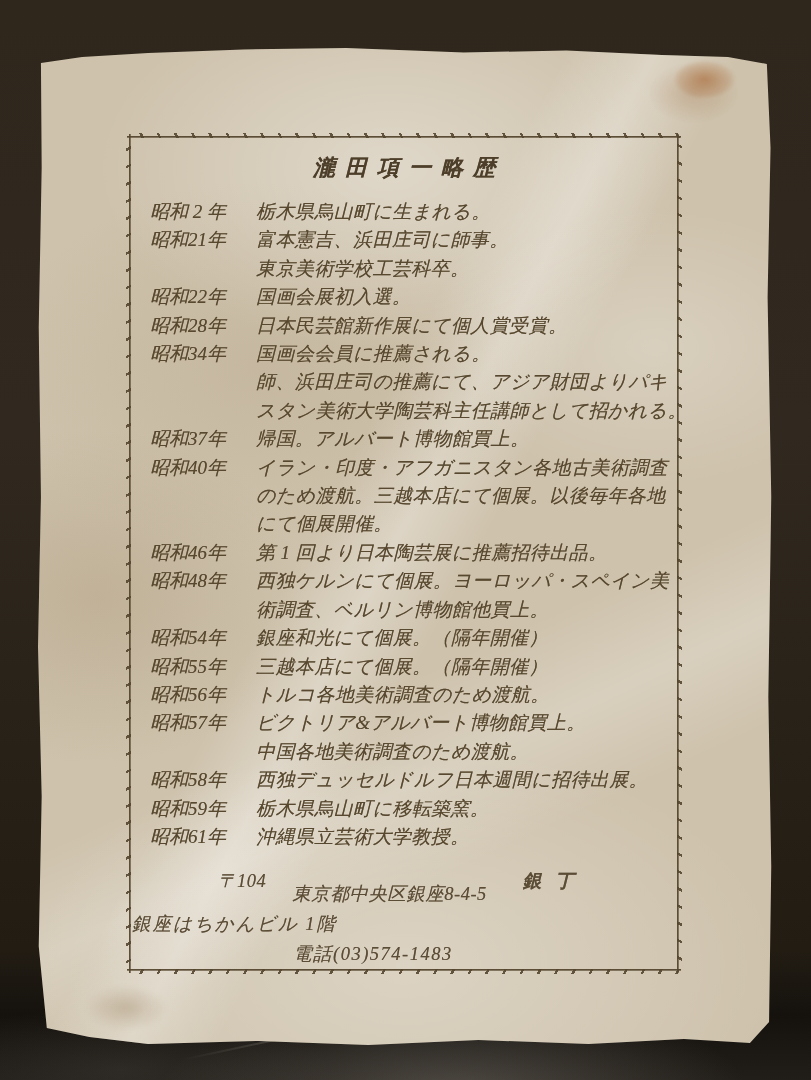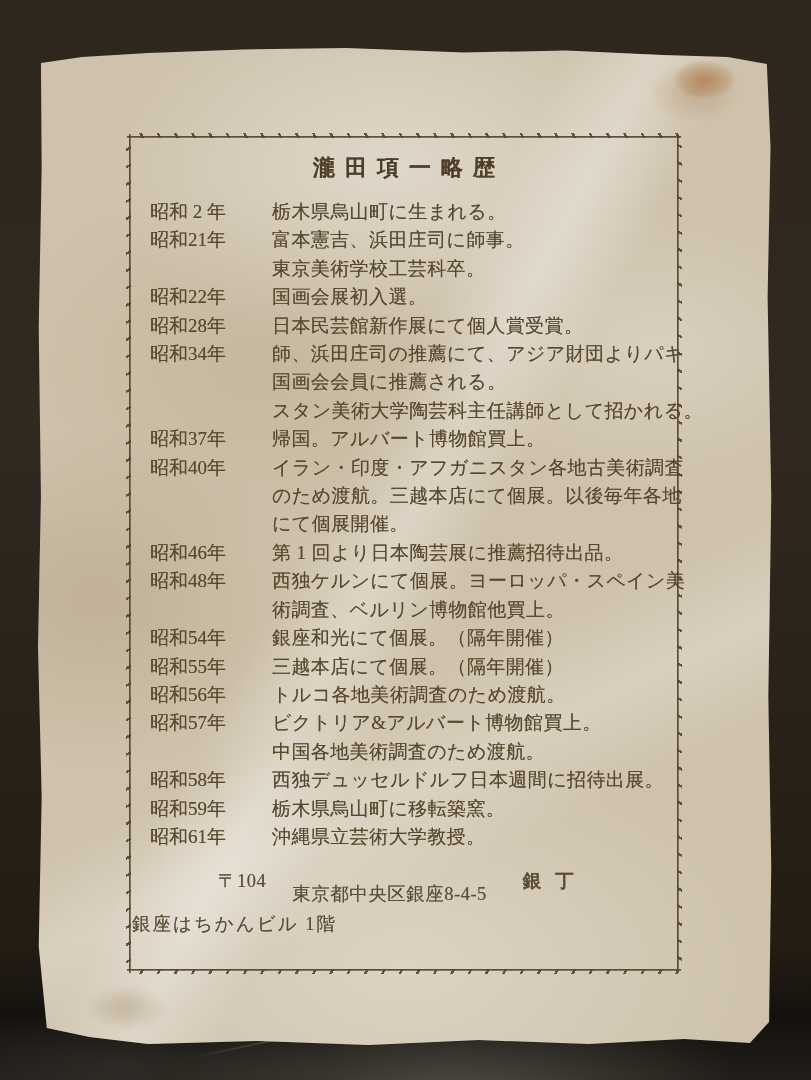--- a/index.html
+++ b/index.html
@@ -28,20 +28,21 @@
       radial-gradient(ellipse 360px 260px at 30% 32%, rgba(168,148,116,0.22), transparent 72%),
       linear-gradient(118deg, rgba(255,255,255,0) 42%, rgba(255,255,255,0.30) 49%, rgba(255,255,255,0) 56%),
       linear-gradient(155deg, rgba(255,255,255,0) 60%, rgba(255,255,255,0.22) 68%, rgba(255,255,255,0) 76%);
     box-shadow:0 6px 20px rgba(0,0,0,0.55);
     clip-path:polygon(
       0.4% 1.5%, 6% 0.9%, 15% 0.5%, 28% 0.15%, 42% 0%, 58% 0.45%, 72% 0.25%, 85% 0.7%, 94% 0.9%, 99.3% 1.6%,
       99.8% 10%, 99.4% 25%, 99.9% 45%, 99.5% 65%, 99.9% 82%, 99.6% 97.6%,
       97% 99.7%, 88% 99.3%, 75% 99.8%, 60% 99.4%, 45% 99.9%, 30% 99.5%, 15% 99.8%, 7% 99.1%, 1.2% 98.2%,
       0.1% 90%, 0.5% 75%, 0% 60%, 0.4% 45%, 0.1% 28%, 0.5% 12%
     );
+    font-style:italic;
   }
   .stain-top-right{
     position:absolute;right:18px;top:0px;width:110px;height:90px;pointer-events:none;
     background:
       radial-gradient(ellipse 42px 26px at 55% 35%, rgba(164,94,40,0.55), rgba(164,94,40,0.18) 60%, transparent 75%),
       radial-gradient(ellipse 60px 40px at 45% 50%, rgba(150,96,50,0.25), transparent 75%);
     filter:blur(1px);
   }
   .stain-bottom-left{
     position:absolute;left:40px;bottom:10px;width:120px;height:70px;pointer-events:none;
@@ -74,21 +75,21 @@
       linear-gradient(rgba(85,70,47,0.95), rgba(85,70,47,0.95));
     background-size:100% 100%,1.7px 100%;background-position:0 0,left top;background-repeat:repeat,no-repeat;}
 
   .title{
     margin-top:16px;text-align:center;
     font-size:22px;font-weight:bold;letter-spacing:10px;
     color:#4c3e29;text-shadow:0 0 0.6px rgba(76,62,41,0.7);
     padding-left:10px; 
   }
   .entries{margin-top:15px;color:#57482f;font-size:19px;line-height:28.4px;}
-  .entry{display:flex;gap:16px;}
+  .entry{display:flex;}
   .entry .year{flex:none;width:106px;padding-left:20px;white-space:nowrap;
     text-shadow:0 0 0.6px rgba(87,72,47,0.6);}
   .entry-body{flex:1;}
   .entry-line{white-space:nowrap;letter-spacing:0.4px;text-shadow:0 0 0.6px rgba(87,72,47,0.6);}
 
   .footer{position:absolute;left:2px;top:729px;width:100%;color:#5b4c36;font-size:18.5px;line-height:30px;
     text-shadow:0 0 0.6px rgba(91,76,54,0.6);}
   .footer-row1{display:flex;white-space:nowrap;}
   .footer-postal{margin-left:86px;letter-spacing:0.5px;}
   .footer-addr1{margin-left:26px;letter-spacing:0.5px;margin-top:13px;}
@@ -137,22 +138,22 @@
         </div>
         <div class="entry">
           <span class="year">昭和28年</span>
           <div class="entry-body">
             <div class="entry-line">日本民芸館新作展にて個人賞受賞。</div>
           </div>
         </div>
         <div class="entry">
           <span class="year">昭和34年</span>
           <div class="entry-body">
+            <div class="entry-line">国画会会員に推薦される。</div>
             <div class="entry-line">師、浜田庄司の推薦にて、アジア財団よりパキ</div>
-            <div class="entry-line">国画会会員に推薦される。</div>
             <div class="entry-line">スタン美術大学陶芸科主任講師として招かれる。</div>
           </div>
         </div>
         <div class="entry">
           <span class="year">昭和37年</span>
           <div class="entry-body">
             <div class="entry-line">帰国。アルバート博物館買上。</div>
           </div>
         </div>
         <div class="entry">
@@ -221,15 +222,16 @@
         </div>
       </div>
 
     <div class="footer">
       <div class="footer-row1">
         <span class="footer-postal">〒104</span>
         <span class="footer-addr1">東京都中央区銀座8-4-5</span>
         <span class="footer-gallery">銀丁</span>
       </div>
       <div class="footer-addr2">銀座はちかんビル 1階</div>
+      <div class="footer-phone">電話(03)574-1483</div>
     </div>
   </div>
 </div>
 
 </body></html>

